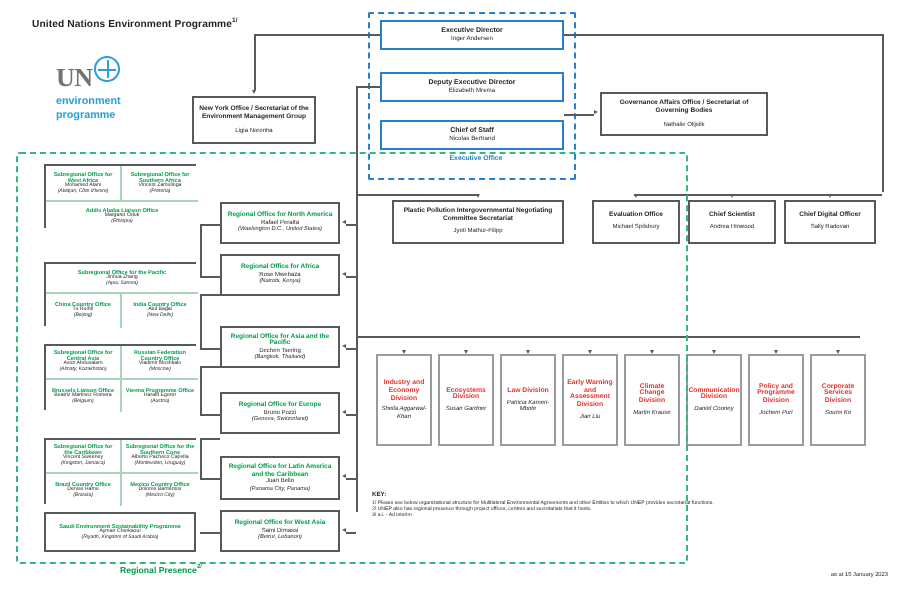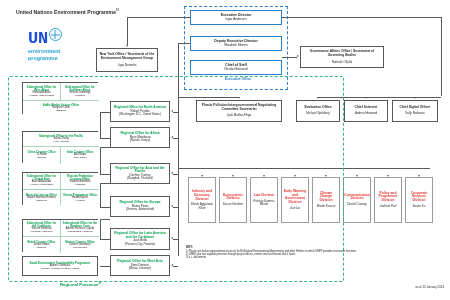--- a/index.html
+++ b/index.html
@@ -18,23 +18,23 @@
   #title{
     left:16px;top:8px;
     font-size:5.1px;font-weight:bold;letter-spacing:.05px;
     white-space:nowrap;
   }
   #title .sup{font-size:3.2px;vertical-align:super;font-weight:bold;}
 
   
   #logo{left:28px;top:28px;width:60px;height:34px;}
   #logo .un{
-    font-size:17px;font-weight:bold;color:#1d4ed8;
+    font-size:13px;font-weight:bold;color:#737373;
     letter-spacing:-0.3px;line-height:17px;
-    font-family:Liberation Mono, monospace;
+    font-family:Liberation Serif, serif;
   }
   #logo .ring{
     display:inline-block;width:11px;height:11px;border:1.4px solid #2a9fd6;
     border-radius:50%;position:relative;vertical-align:2px;margin-left:1px;
   }
   #logo .ring:before{
     content:"";position:absolute;left:50%;top:1px;bottom:1px;width:1px;
     background:#2a9fd6;transform:translateX(-50%);
   }
   #logo .ring:after{

